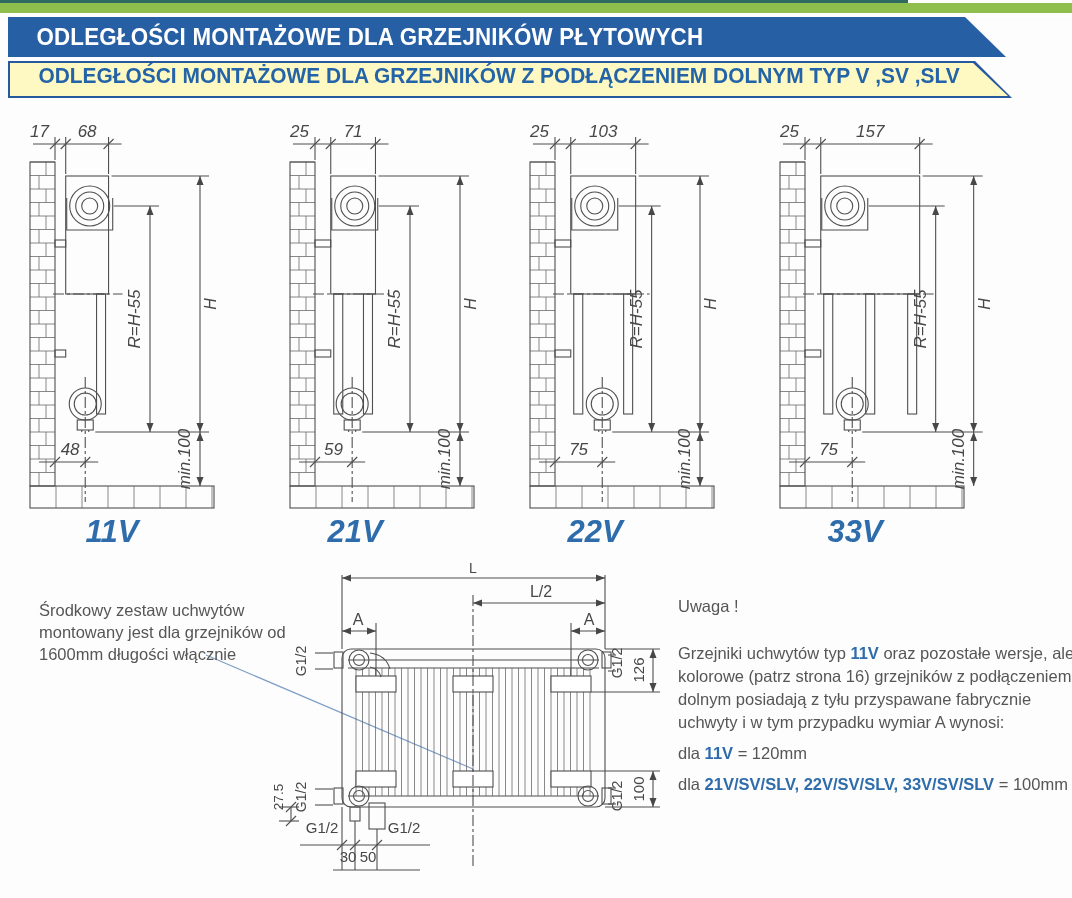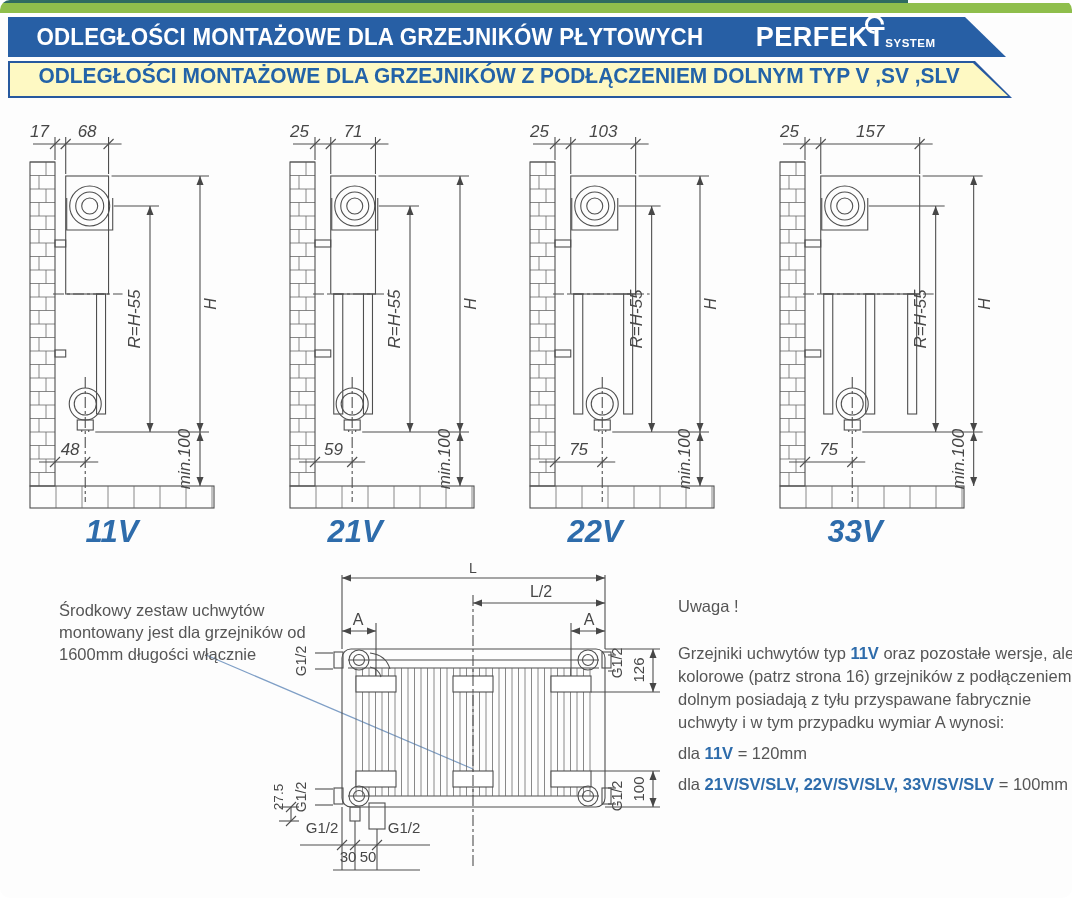--- a/index.html
+++ b/index.html
@@ -1,16 +1,16 @@
 <!DOCTYPE html>
 <html><head>
 <meta charset="utf-8">
 <style>
   html,body{margin:0;padding:0;background:#fff;font-family:"Liberation Sans",sans-serif;}
-  .page{position:relative;width:1072px;height:898px;background:#fdfdfd;overflow:hidden;border-radius:10px;}
+  .page{position:relative;width:1072px;height:898px;background:#fdfdfd;overflow:hidden;}
 
   
   .strip-dark{height:3px;width:908px;background:#2f6b60;}
   .strip-green{height:10px;width:100%;background:#8fbe4c;}
   .strip-gap{height:4px;background:#fff;}
   .banner-blue{margin-left:8px;width:1010px;height:40px;background:#275fa5;
     clip-path:polygon(0 0,957px 0,998px 100%,0 100%);
     display:flex;align-items:center;}
   .banner-title{color:#fff;font-weight:bold;font-size:23.5px;letter-spacing:.2px;
     padding-left:30px;white-space:nowrap;transform:scaleX(.95);transform-origin:left center;}
@@ -35,44 +35,39 @@
   .tech path.ar{fill:#474747;stroke:none;}
   .tech text{fill:#474747;font-size:17px;font-family:"Liberation Sans",sans-serif;stroke:none;}
   .tech .dlabel{fill:#2e6cab;font-size:31px;font-weight:bold;}
   .tech .wbr{fill:#fff;}
   .tech .ldr{stroke:#7f9fc6;stroke-width:1.2;}
   .tech .s14{font-size:14px;} .tech .s15{font-size:15px;} .tech .s16{font-size:16px;} .tech .s13{font-size:13.5px;}
 
   
   .bottom{position:relative;height:340px;}
   .overlay{position:absolute;color:#565656;}
-  .left-note{left:59px;top:40px;width:248px;font-size:16.5px;line-height:22px;}
+  .left-note{left:39px;top:40px;width:248px;font-size:16.5px;line-height:22px;}
   .caption{left:393px;top:284px;font-size:16.5px;}
   .caption .blu{color:#7aa3d4;font-weight:400;}
   .warn{left:678px;top:36px;width:400px;font-size:16.5px;line-height:23px;}
   .warn-title{margin-bottom:24px;}
   .warn .blu,.dla .blu{color:#2e6cab;font-weight:bold;}
   .dla{margin-top:8px;}
 </style>
 </head>
 <body>
 
 <div class="page">
 
   <header>
     <div class="strip-dark"></div>
     <div class="strip-green"></div>
     <div class="strip-gap"></div>
     <div class="banner-blue">
       <span class="banner-title">ODLEGŁOŚCI  MONTAŻOWE  DLA GRZEJNIKÓW  PŁYTOWYCH</span>
-      <span class="brand">
-        <span>PERFEKT</span>
-        <span class="brand-ring"></span>
-        <span class="brand-sub">SYSTEM</span>
-      </span>
     </div>
     <div class="banner-white-outer">
       <div class="banner-white-inner">
         <span class="subtitle">ODLEGŁOŚCI MONTAŻOWE DLA GRZEJNIKÓW Z PODŁĄCZENIEM DOLNYM TYP V ,SV ,SLV</span>
       </div>
     </div>
   </header>
 
   <main class="diagrams-row">
     <div>

